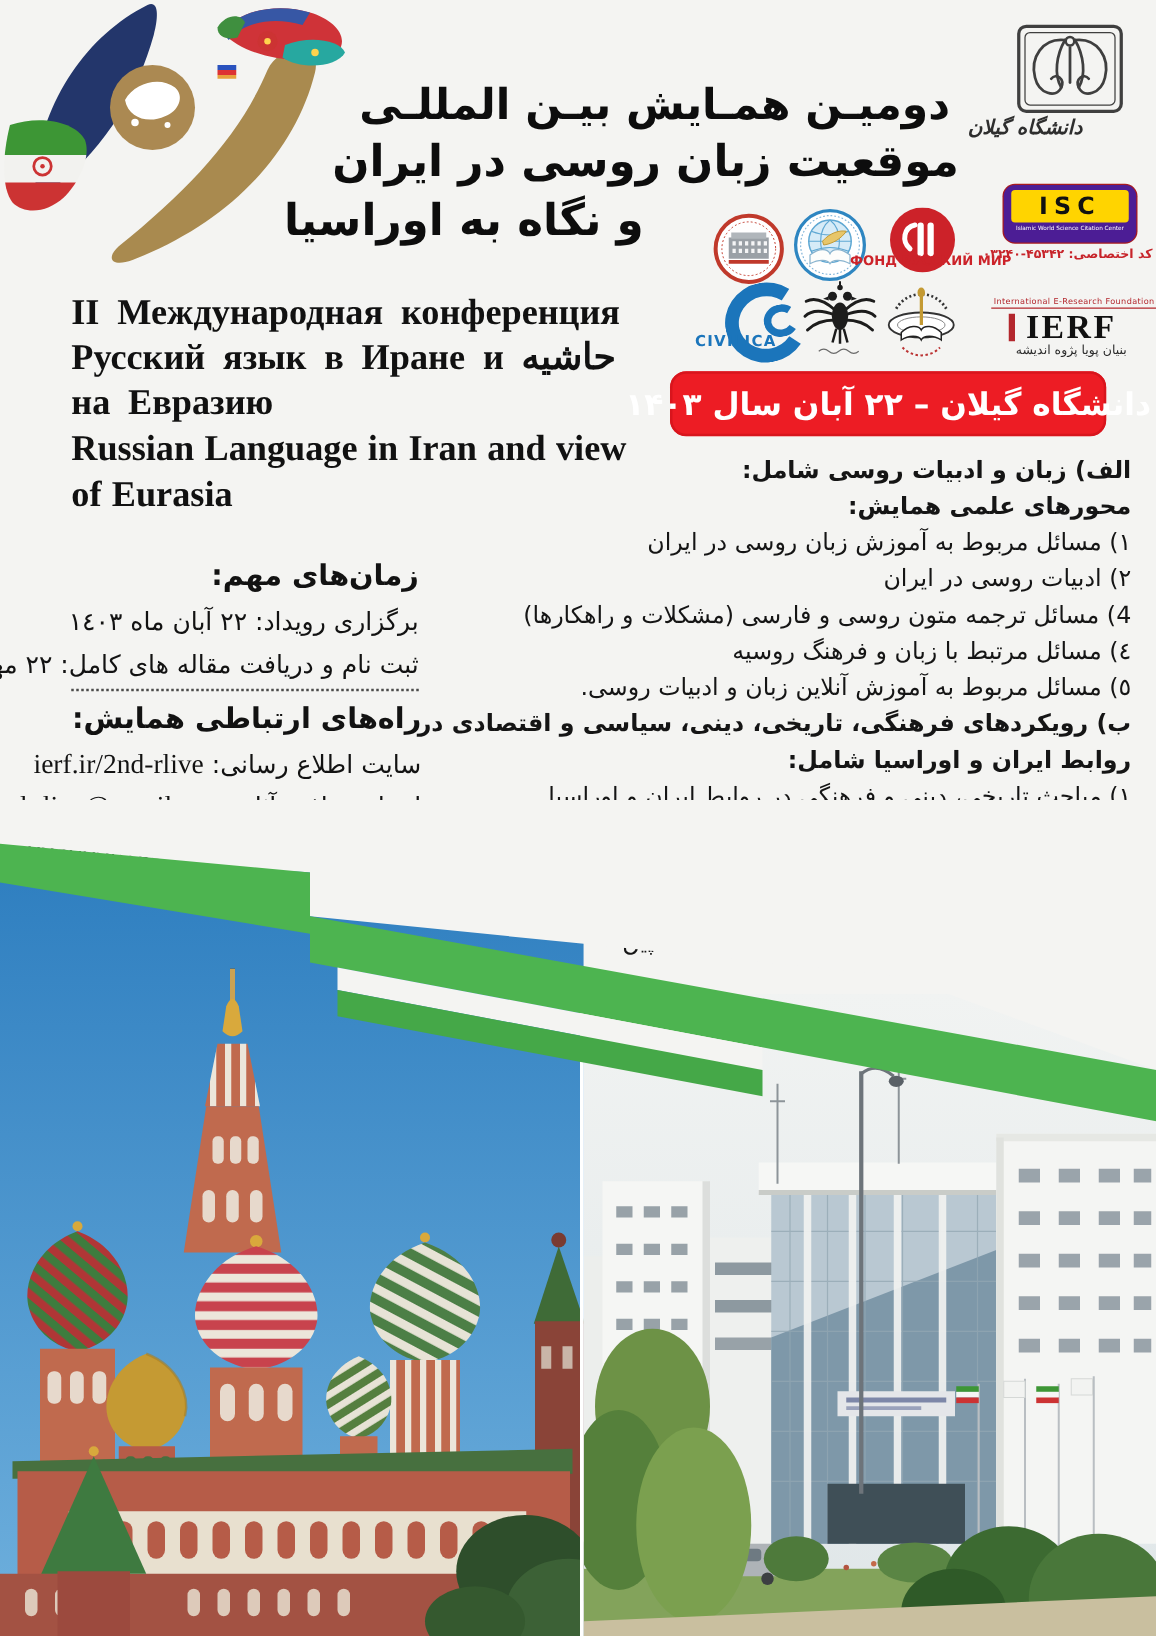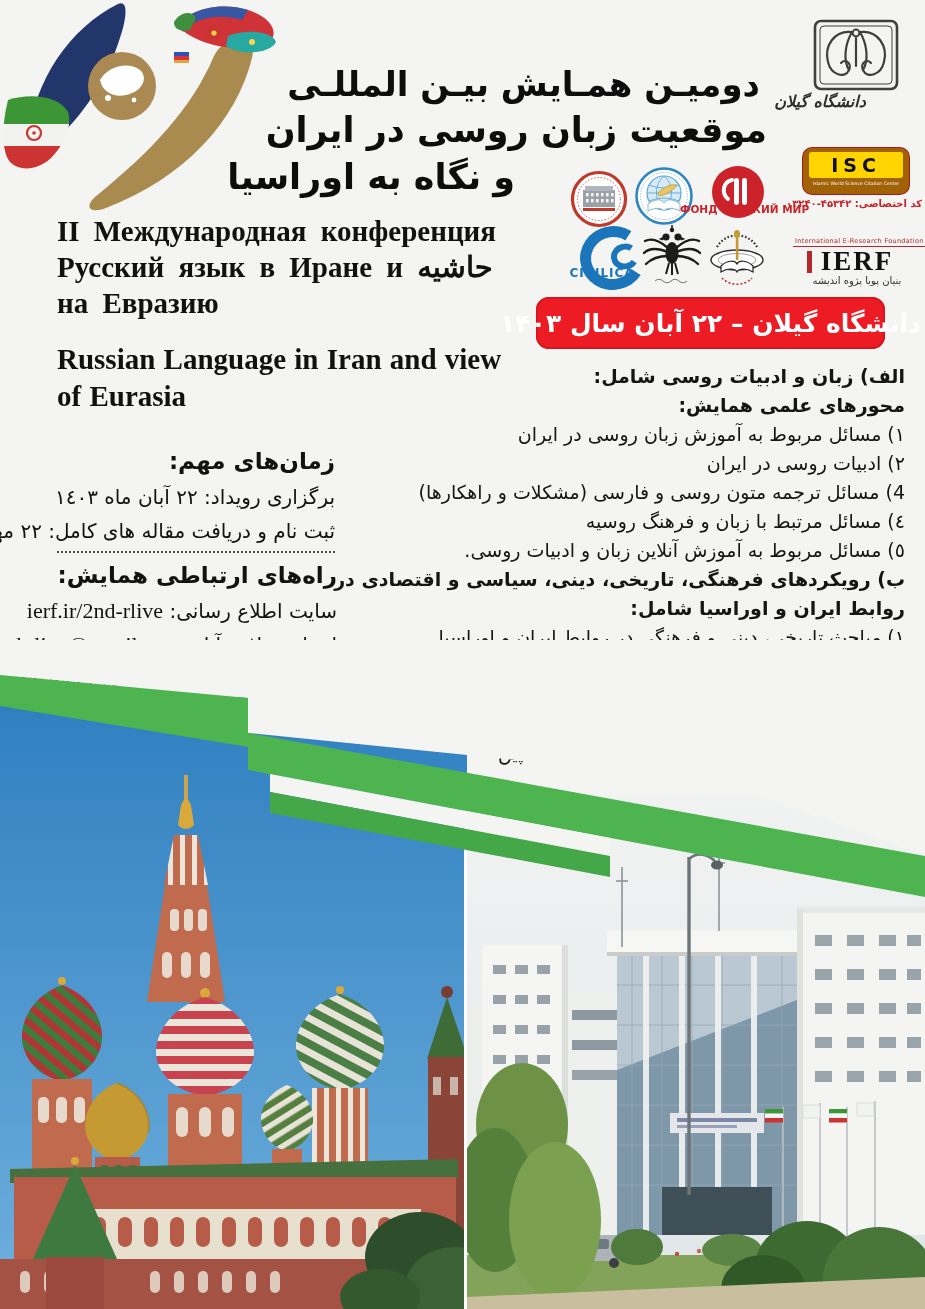--- a/index.html
+++ b/index.html
@@ -27,40 +27,40 @@
   
   .topics{top:362px;right:20px;width:560px;direction:rtl;text-align:right;color:#151515;
           font-size:19px;line-height:29px;white-space:nowrap;}
 
   
   .banner{left:536px;top:297px;width:349px;height:52px;background:#ed1c24;border-radius:13px;
           display:flex;align-items:center;justify-content:center;color:#fff;font-weight:800;
           font-size:25px;direction:rtl;white-space:nowrap;box-shadow:0 0 0 2px #d8151d inset;}
 
   
-  .isc-box{left:803px;top:148px;width:106px;height:46px;background:#a16207;border-radius:9px;
+  .isc-box{left:803px;top:148px;width:106px;height:46px;background:#4c1d95;border-radius:9px;
            display:flex;flex-direction:column;align-items:center;box-shadow:0 0 0 1px #a81a1f;}
   .isc-yellow{margin-top:4px;width:94px;height:26px;background:#ffd400;border-radius:3px;
               display:flex;align-items:center;justify-content:center;
               font-weight:800;font-size:19px;letter-spacing:5px;color:#111;}
   .isc-sub{width:100px;text-align:center;color:#fff;font-size:4.6px;line-height:12px;white-space:nowrap;overflow:hidden;}
   .isc-code{left:790px;top:198px;width:132px;text-align:center;color:#c7242a;font-weight:700;
             font-size:10px;direction:rtl;white-space:nowrap;}
 
   
   .ierf{left:793px;top:228px;width:128px;text-align:center;color:#111;}
   .ierf-top{color:#b3272d;font-size:6.5px;letter-spacing:.3px;white-space:nowrap;border-bottom:1px solid #b3272d;display:inline-block;padding:0 2px 1px;}
   .ierf-acronym{font-family:"Liberation Serif","DejaVu Serif",serif;font-weight:900;font-size:27px;line-height:28px;letter-spacing:2px;position:relative;}
   .ierf-bar{position:absolute;left:14px;top:4px;width:5px;height:22px;background:#b3272d;}
   .ierf-cap{font-size:10px;color:#2c2c2c;direction:rtl;}
 
   
   .civ-c{left:580px;top:226px;width:44px;height:42px;border:11px solid #1b75bb;border-right-color:transparent;border-radius:50%;transform:rotate(-12deg);}
   .civ-c .inner{position:absolute;right:-4px;top:9px;width:16px;height:14px;border:6px solid #1b75bb;border-right-color:transparent;border-radius:50%;}
-  .civ-label{left:556px;top:266px;width:92px;text-align:center;color:#1b75bb;font-weight:700;font-size:12px;letter-spacing:1px;}
+  .civ-label{left:556px;top:266px;width:92px;text-align:left;color:#1b75bb;font-weight:700;font-size:12px;letter-spacing:1px;}
 
   .rusmir-label{left:680px;top:203px;width:118px;text-align:center;color:#cc2229;font-weight:800;font-size:10.5px;white-space:nowrap;}
 
   
   .guilan-cap{left:764px;top:92px;width:112px;text-align:center;font-weight:700;font-size:16px;color:#2e2e2e;direction:rtl;font-style:italic;}
 
   .dotted-sep{left:57px;top:551px;width:278px;border-top:2px dotted #4a4a4a;}
 
   svg{display:block;}
 </style>
@@ -490,21 +490,21 @@
   <div class="abs isc-code fa">کد اختصاصی: ۴۵۳۴۲-۰۳۲۴۰</div>
 
   <div class="abs ierf">
     <div><span class="ierf-top">International E-Research Foundation</span></div>
     <div class="ierf-acronym">IERF<span class="ierf-bar"></span></div>
     <div class="ierf-cap">بنیان پویا پژوه اندیشه</div>
   </div>
 
   <div class="abs banner">دانشگاه گیلان – ۲۲ آبان سال ۱۴۰۳</div>
 
-  <div class="abs title-block ru-title serif" style="top:213px">
+  <div class="abs title-block ru-title serif" style="top:232px">
     <div>II Международная конференция</div>
     <div>Русский язык в Иране и حاشیه</div>
     <div>на Евразию</div>
   </div>
   <div class="abs title-block en-title serif" style="top:341px">
     <div>Russian Language in Iran and view</div>
     <div>of Eurasia</div>
   </div>
 
   <div class="abs fa nowrap" style="top:448px;left:57px;width:278px">

